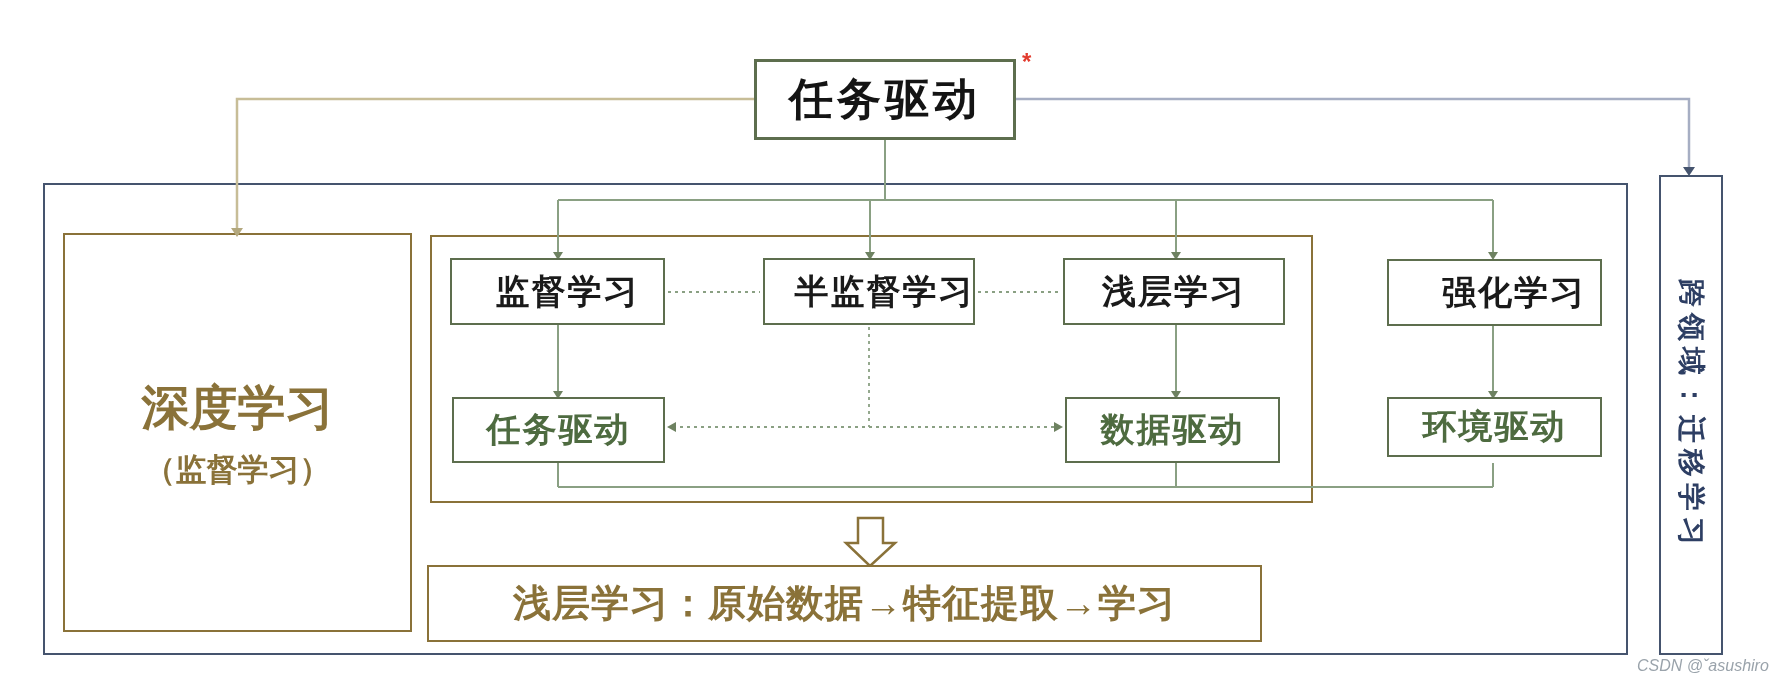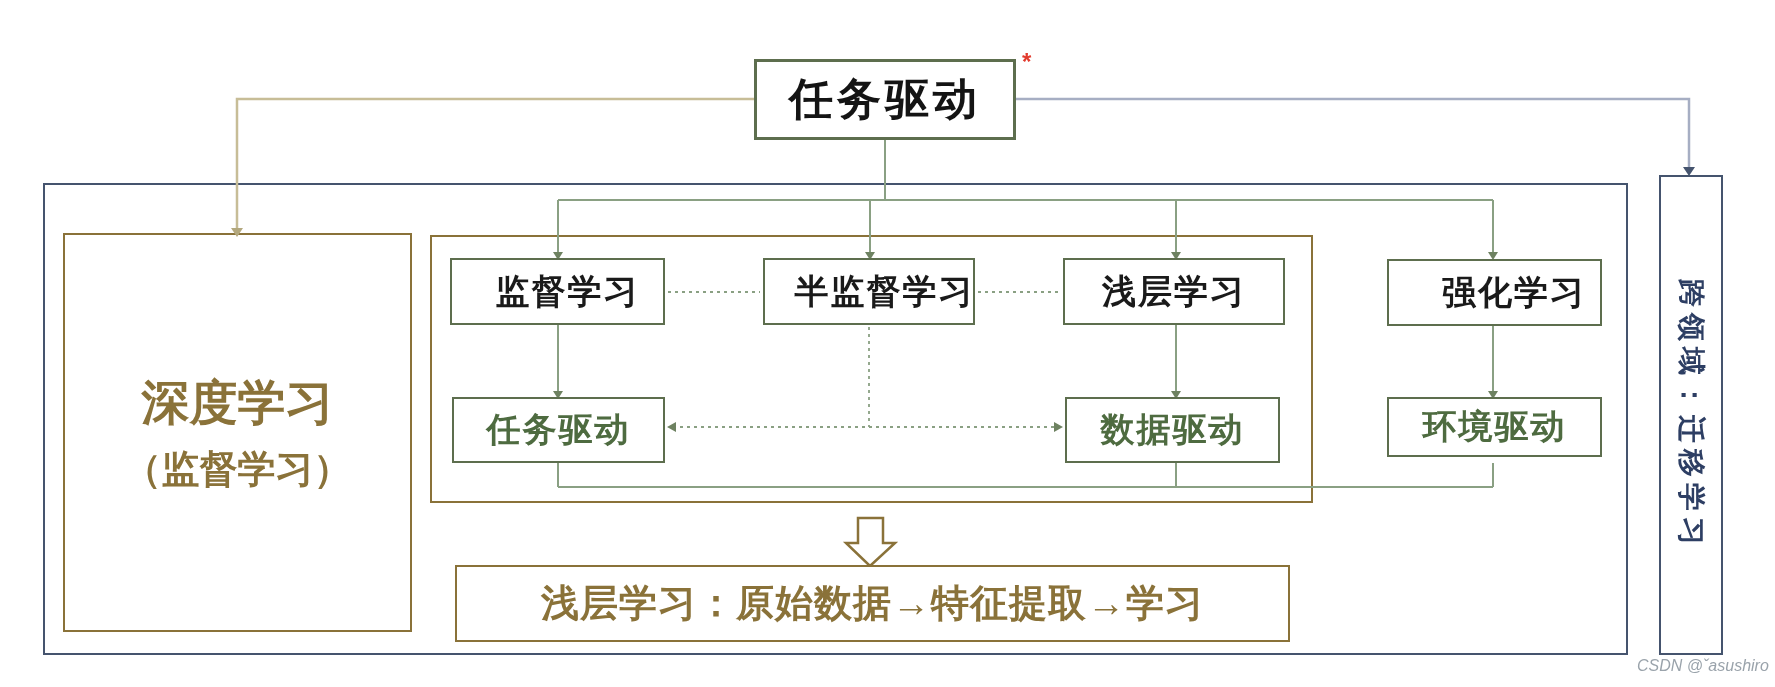--- a/index.html
+++ b/index.html
@@ -17,21 +17,21 @@
     white-space:nowrap;font-size:28px;font-weight:bold;color:#2d3e63;letter-spacing:6px;
   }
   .gold-container{left:430px;top:235px;width:883px;height:268px;border:2.5px solid #8a7239;background:transparent;}
 
   .deep-box{
     left:63px;top:233px;width:349px;height:399px;border:2.5px solid #8a7239;background:#ffffff;
     display:flex;flex-direction:column;align-items:center;justify-content:center;
     color:#8a7239;font-weight:bold;text-align:center;line-height:1.55;
   }
   .deep-box .l1,.deep-box .l2{font-size:48px;}
-  .deep-box .l3{font-size:38px;}
+  .deep-box .l3{font-size:31px;}
 
   
   .node{
     background:#ffffff;display:flex;align-items:center;justify-content:center;
     font-weight:bold;white-space:nowrap;
   }
   .root-node{
     left:754px;top:59px;width:262px;height:81px;border:3px solid #5d6e4e;
     font-size:44px;color:#141414;letter-spacing:4px;
   }
@@ -43,21 +43,21 @@
   .n-semi  {left:763px; top:258px;width:212px;height:67px;padding-left:31px;}
   .n-unsup {left:1063px;top:258px;width:222px;height:67px;}
   .n-reinf {left:1387px;top:259px;width:215px;height:67px;padding-left:39px;}
   .n-task  {left:452px; top:397px;width:213px;height:66px;}
   .n-data  {left:1065px;top:397px;width:215px;height:66px;}
   .n-env   {left:1387px;top:397px;width:215px;height:60px;}
 
   .shallow-box{
     left:427px;top:565px;width:835px;height:77px;border:2.5px solid #8a7239;background:#ffffff;
     display:flex;align-items:center;justify-content:center;
-    font-size:38px;font-weight:bold;color:#8a7239;white-space:nowrap;letter-spacing:1px;margin-left:28px;
+    font-size:38px;font-weight:bold;color:#8a7239;white-space:nowrap;letter-spacing:1px;
   }
 
   .watermark{left:1637px;top:657px;font-size:16px;color:#9aa3ab;white-space:nowrap;font-style:italic;}
 
   svg.wires{left:0;top:0;width:1775px;height:687px;pointer-events:none;}
 </style>
 </head>
 <body>
 
 <div class="canvas">

